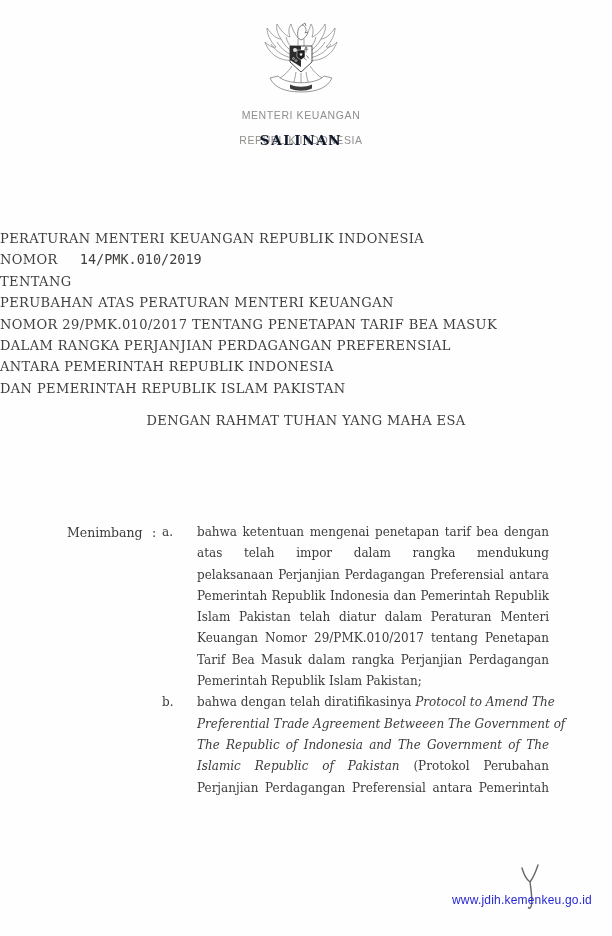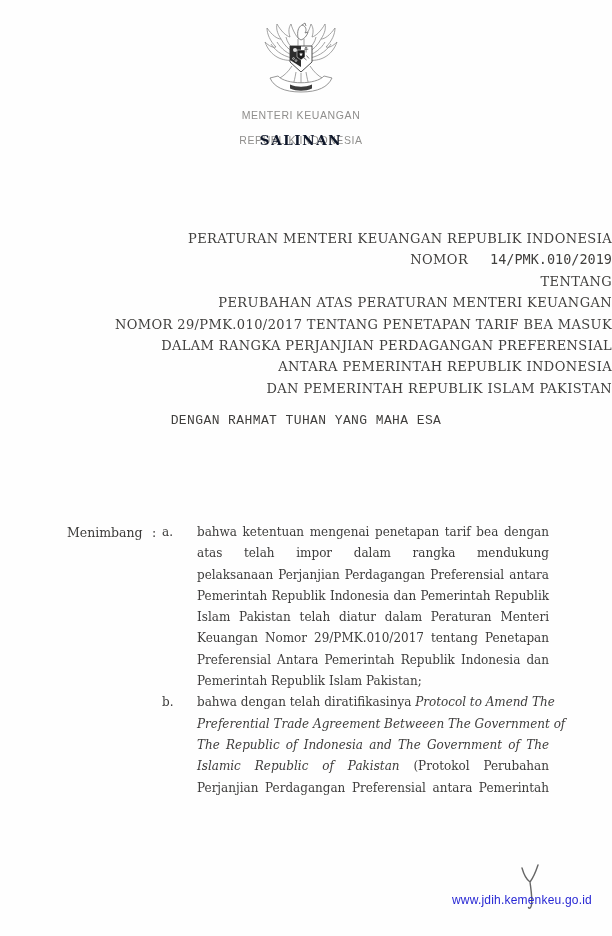--- a/index.html
+++ b/index.html
@@ -10,29 +10,29 @@
 
   
   .emblem { position:absolute; left:262px; top:22px; }
   .lh-line { position:absolute; left:0; width:602px; text-align:center; }
   .ministry { font-family:"Liberation Sans", sans-serif; color:#8f8e8c;
               font-size:10.5px; line-height:12px; letter-spacing:0.6px; }
   .m1 { top:109px;text-align:center; } .m2 { top:134px; }
   .salinan { top:132px; font-weight:bold; font-size:13.5px; letter-spacing:1.6px; color:#0f172a; }
 
   
-  .title-block { position:absolute; top:228px; left:0; width:612px; text-align:right;
-                 font-size:13px; line-height:21.4px; letter-spacing:0.4px; color:#403f3d;padding-left:40px; }
+  .title-block { position:absolute; top:228px; left:0; width:612px; text-align:left;
+                 font-size:13px; line-height:21.4px; letter-spacing:0.4px; color:#403f3d; }
   .tline { height:21.4px; }
   .mono { font-family:"DejaVu Sans Mono", monospace; font-size:13.5px;
           letter-spacing:0; margin-left:22px; }
 
   .center-line { position:absolute; left:0; width:612px; text-align:center;
                  font-size:13px; letter-spacing:0.4px; color:#403f3d; }
-  .invocation { top:413px;font-family:Liberation Mono, monospace; }
+  .invocation { top:413px; }
   .authority  { top:457px; }
 
   
   .consider-label { position:absolute; left:67px;  top:522px; font-size:12.5px; line-height:21.3px; }
   .consider-sep   { position:absolute; left:152px; top:522px; font-size:12.5px; line-height:21.3px; }
   .citems { position:absolute; left:162px; top:522px; width:404px; }
   .citem  { display:flex; }
   .marker { flex:none; width:35px; font-size:12px; line-height:21.3px; }
   .lines  { flex:none; width:352px; }
   .bline  { font-size:12px; line-height:21.3px; white-space:nowrap; overflow:visible; }
@@ -105,21 +105,21 @@
   <div class="citems" id="citems">
       <div class="citem">
         <span class="marker">a.</span>
         <div class="lines">
           <div class="bline just"><span>bahwa ketentuan mengenai penetapan tarif bea dengan</span></div>
           <div class="bline just"><span>atas telah impor dalam rangka mendukung</span></div>
           <div class="bline just"><span>pelaksanaan Perjanjian Perdagangan Preferensial antara</span></div>
           <div class="bline just"><span>Pemerintah Republik Indonesia dan Pemerintah Republik</span></div>
           <div class="bline just"><span>Islam Pakistan telah diatur dalam Peraturan Menteri</span></div>
           <div class="bline just"><span>Keuangan Nomor 29/PMK.010/2017 tentang Penetapan</span></div>
-          <div class="bline just"><span>Preferensial Antara Pemerintah Republik Indonesia dan</span></div>
+          <div class="bline just"><span>Tarif Bea Masuk dalam rangka Perjanjian Perdagangan</span></div>
           <div class="bline"><span>Pemerintah Republik Islam Pakistan;</span></div>
         </div>
       </div>
       <div class="citem">
         <span class="marker">b.</span>
         <div class="lines">
           <div class="bline just"><span>bahwa dengan telah diratifikasinya </span><span class="it">Protocol to Amend The</span></div>
           <div class="bline just"><span class="it">Preferential Trade Agreement Betweeen The Government of</span></div>
           <div class="bline just"><span class="it">The Republic of Indonesia and The Government of The</span></div>
           <div class="bline just"><span class="it">Islamic Republic of Pakistan</span><span> (Protokol Perubahan</span></div>

